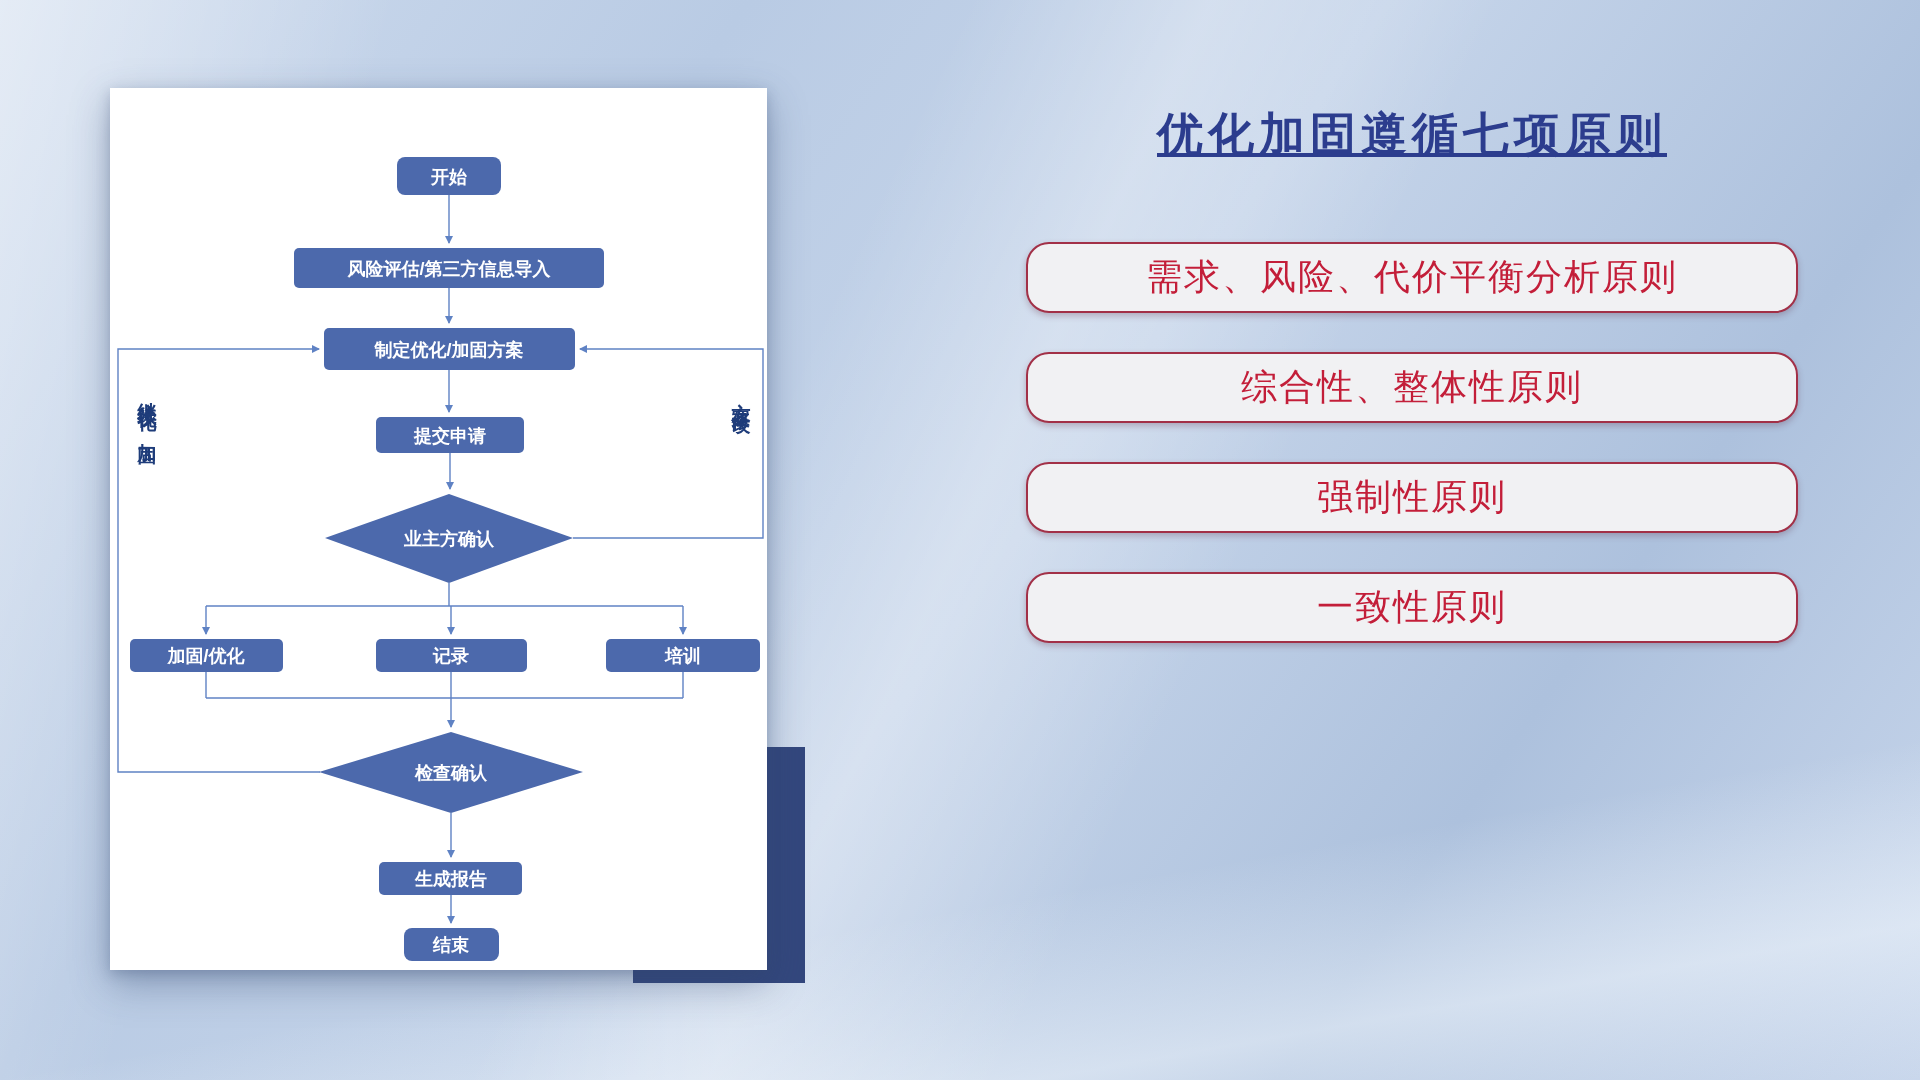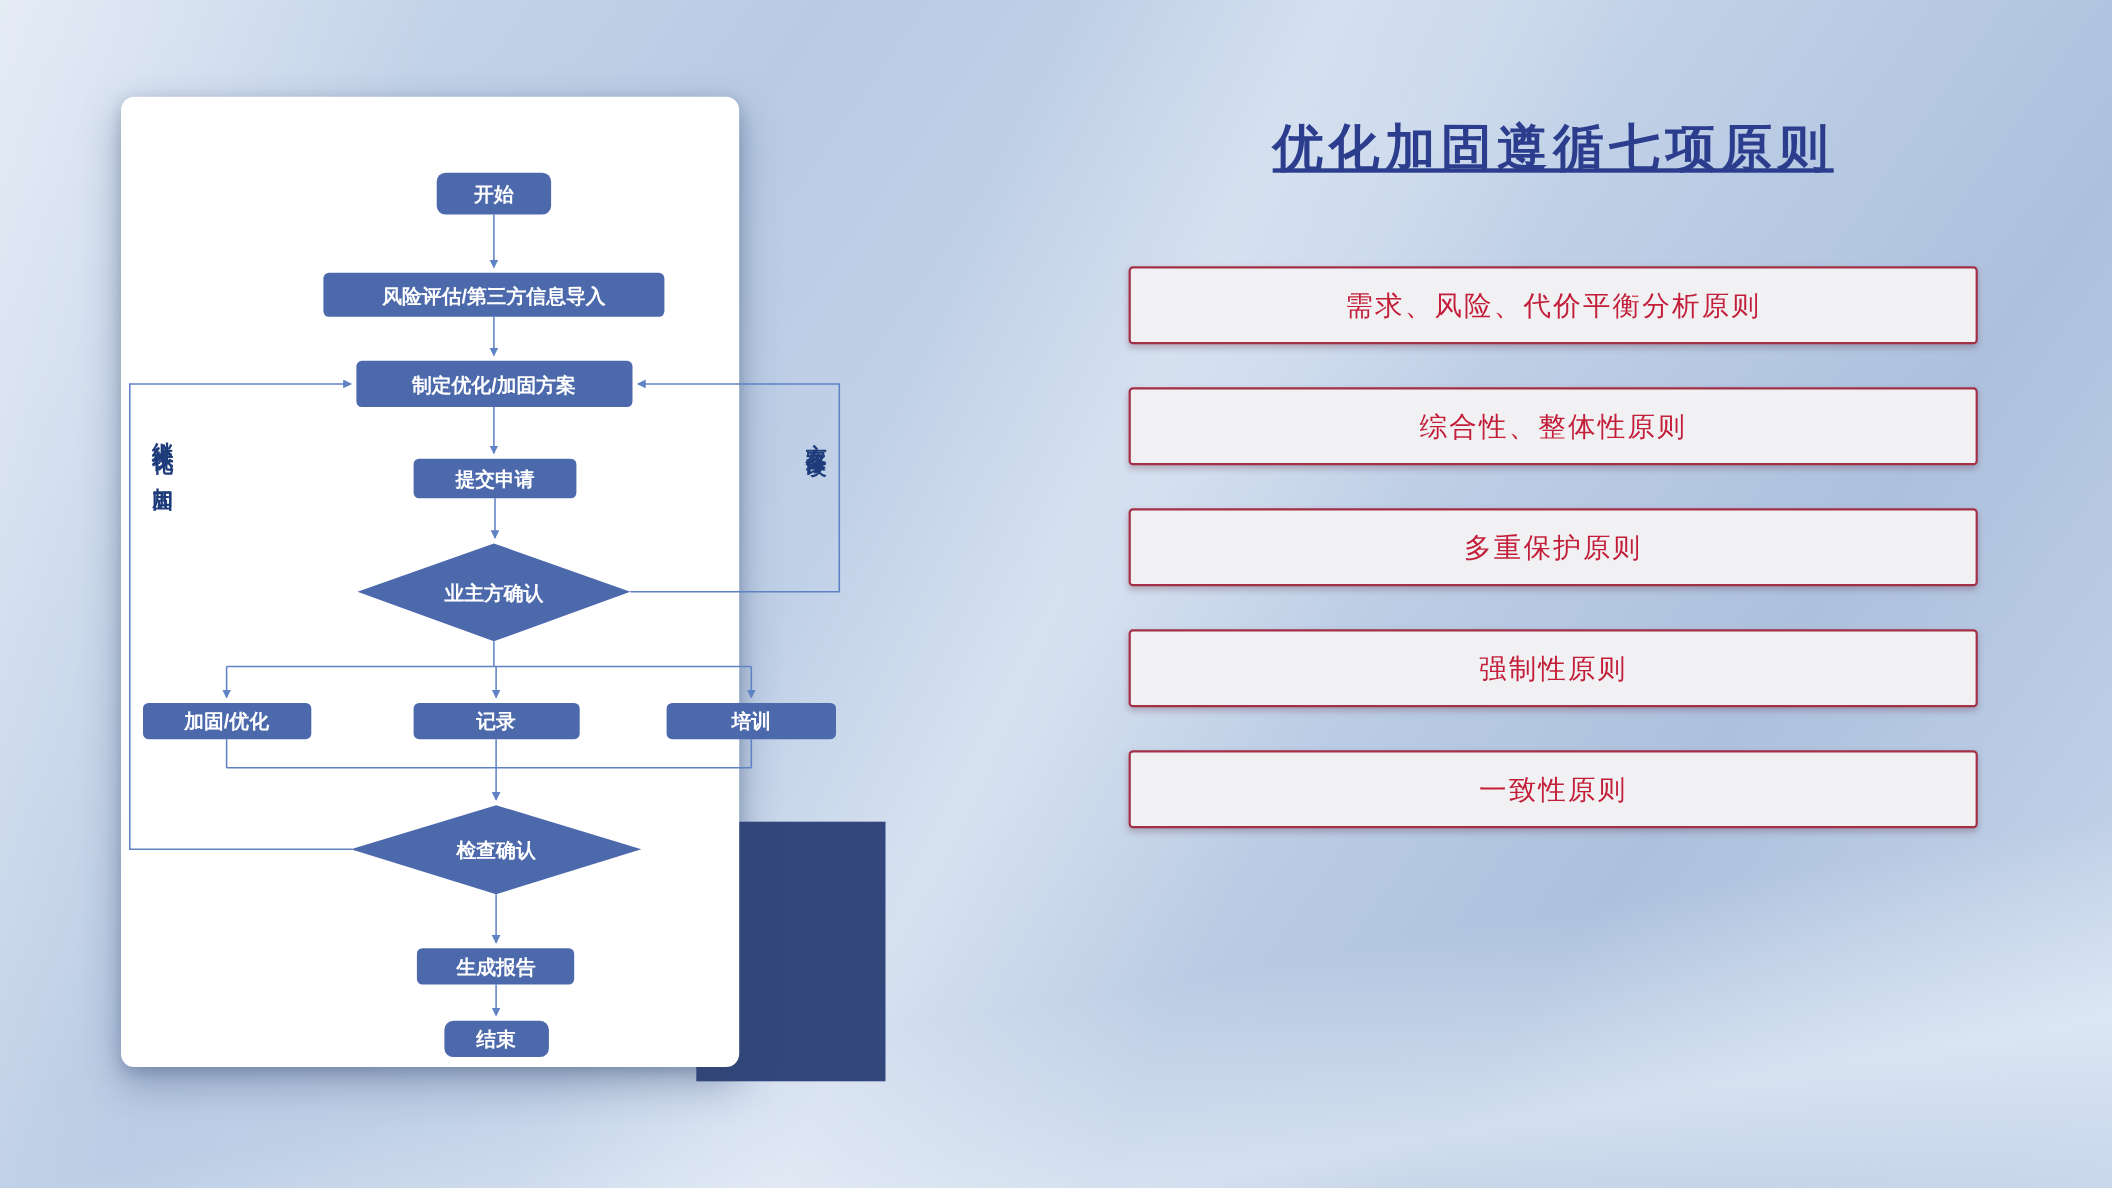--- a/index.html
+++ b/index.html
@@ -13,24 +13,23 @@
     background:
       linear-gradient(105deg, rgba(255,255,255,0.45) 0%, rgba(255,255,255,0) 18%),
       linear-gradient(115deg, rgba(255,255,255,0) 40%, rgba(255,255,255,0.30) 50%, rgba(255,255,255,0) 62%),
       linear-gradient(170deg, rgba(255,255,255,0) 76%, rgba(240,246,252,0.55) 89%, rgba(255,255,255,0) 100%);
   }
   .accent-panel {
     position:absolute; left:633px; top:747px; width:172px; height:236px;
     background:var(--accent-panel,#33477d);
   }
   .card {
-    position:absolute; left:110px; top:88px; width:562px; height:882px;
+    position:absolute; left:110px; top:88px; width:657px; height:882px;
     background:#ffffff;
     box-shadow:0 14px 36px rgba(50,70,110,0.38), 0 4px 12px rgba(50,70,110,0.25);
-    border-radius:12px;
   }
   .flow-svg { position:absolute; left:0; top:0; width:670px; height:882px; }
 
   .connectors line, .connectors polyline {
     stroke:var(--flow-connector,#5f82c4); stroke-width:1.4; fill:none;
   }
   .arrow-head { fill:var(--flow-connector,#5f82c4); }
 
   .flow-node rect, .flow-node polygon { fill:var(--flow-node-fill,#4c69ac); }
   .flow-node text {
@@ -49,24 +48,24 @@
     position:absolute; left:1026px; top:104px; width:772px; margin:0;
     text-align:center; font-size:46px; letter-spacing:5px; font-weight:bold;
     color:var(--title-text,#2c3d8e);
     text-decoration:underline;
   }
   .principles {
     position:absolute; left:1026px; top:242px; width:772px;
     display:flex; flex-direction:column; gap:39px;
   }
   .principle {
-    box-sizing:border-box; height:71px; border-radius:4px;
+    box-sizing:border-box; height:71px; border-radius:23px;
     background:#f1f1f3; border:2px solid var(--principle-border,#a23047);
     display:flex; align-items:center; justify-content:center;
-    font-size:25px; letter-spacing:2px;
+    font-size:36px; letter-spacing:2px;
     color:var(--principle-text,#c31e39);
     box-shadow:0 3px 6px rgba(90,40,60,0.28);
   }
 </style>
 </head>
 <body>
 
 <div class="slide">
   <div class="bg-overlay"></div>
   <div class="accent-panel"></div>
@@ -157,17 +156,16 @@
 
     <div class="side-label" id="label-continue">继续优化/加固</div>
     <div class="side-label" id="label-revise">方案修改</div>
   </div>
 
   <h1 class="title">优化加固遵循七项原则</h1>
 
   <div class="principles">
     <div class="principle">需求、风险、代价平衡分析原则</div>
     <div class="principle">综合性、整体性原则</div>
-    <div class="principle">多重保护原则</div>
     <div class="principle">强制性原则</div>
     <div class="principle">一致性原则</div>
   </div>
 </div>
 
 </body></html>

